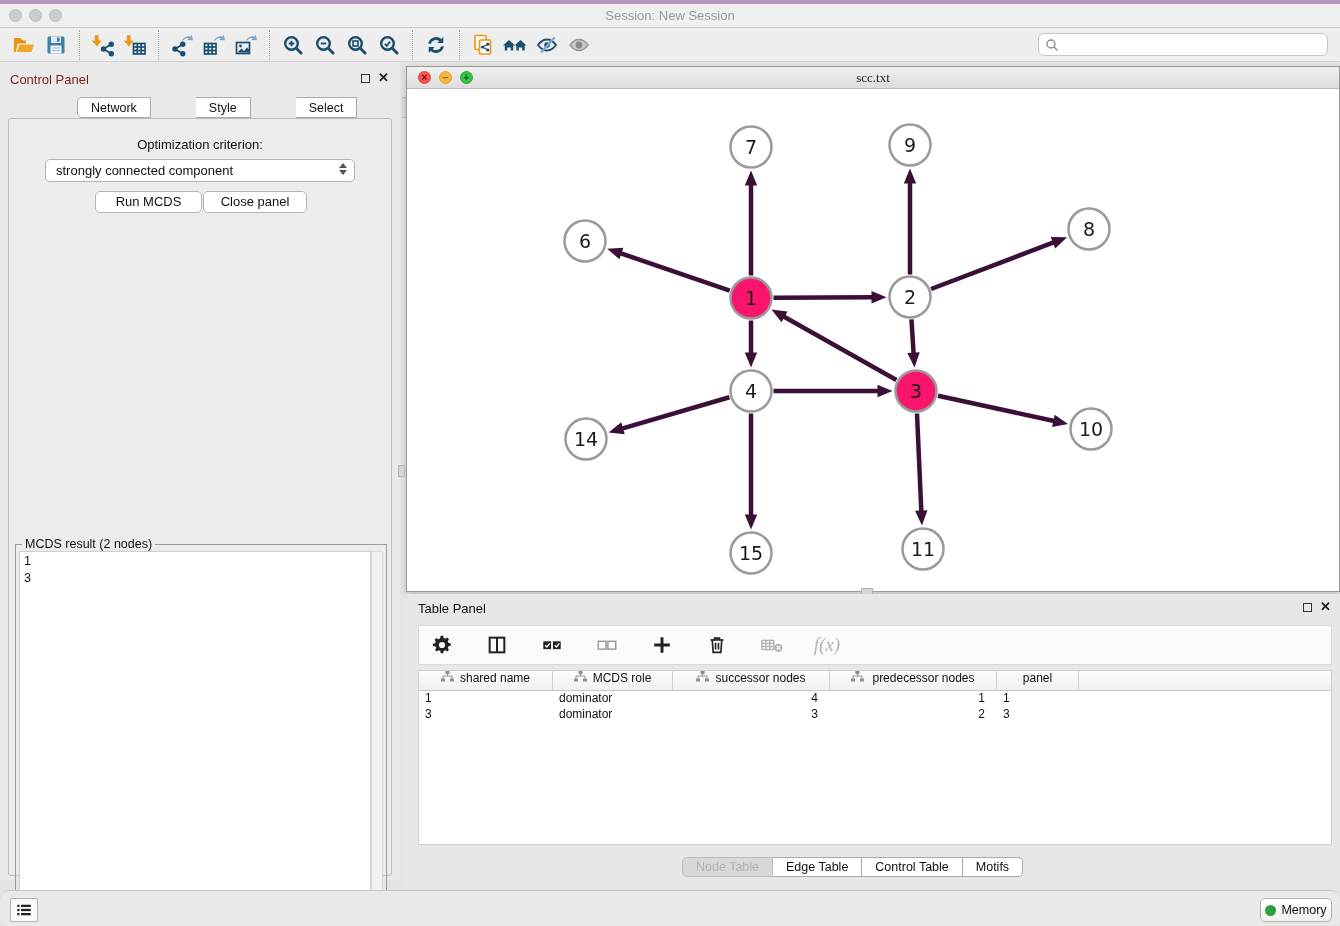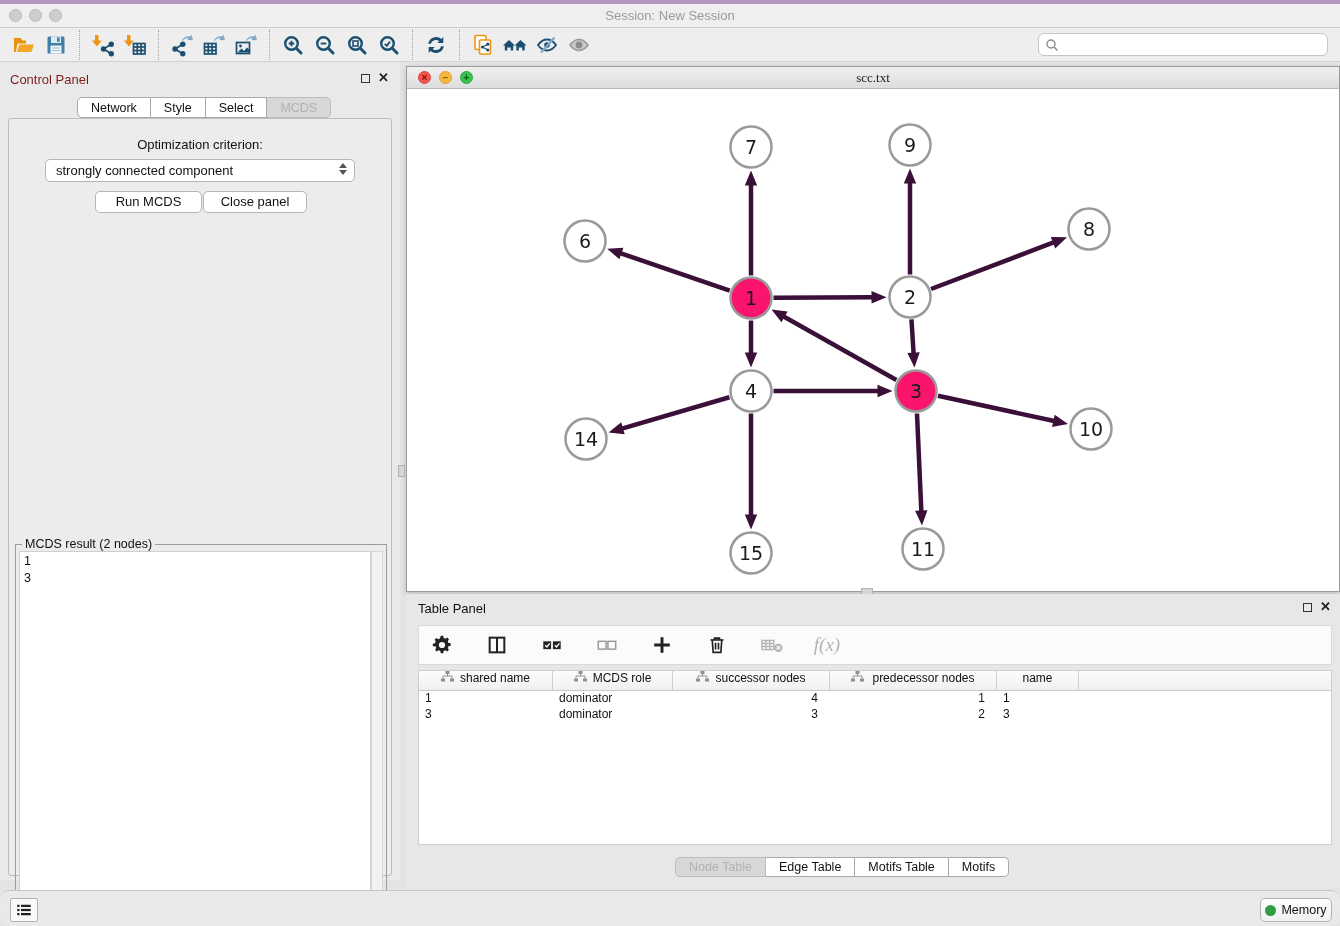--- a/index.html
+++ b/index.html
@@ -23,21 +23,21 @@
   
   #control-panel { left:0; top:62px; width:400px; height:818px; background:#e9e9e9; }
   #cp-header { position:absolute; left:10px; top:10px; font-size:13px; color:#7f1d1d; }
   .panel-float { position:absolute; width:9px; height:9px; border:1.5px solid #333; top:12px; }
   .panel-close { position:absolute; top:8px; font-size:13px; font-weight:bold; color:#222; }
   .tabs-row { position:absolute; display:flex; }
   .tab { height:21px; line-height:20px; padding:0 13px; font-size:12.5px; background:#fff; border:1px solid #a9a9a9; border-left:none; color:#111; }
   .tab:first-child { border-left:1px solid #a9a9a9; border-radius:5px 0 0 5px; }
   .tab:last-child { border-radius:0 5px 5px 0; }
   .tab.selected { background:#d8d8d8; color:#b2b2b2; border-color:#bdbdbd;text-align:right; }
-  #cp-tabs { left:77px; top:35px; }
+  #cp-tabs { left:77px; top:35px;gap:45px; }
   #cp-inner { position:absolute; left:8px; top:56px; width:384px; height:758px; background:#ececec; border:1px solid #bcbcbc; border-radius:3px; }
   #opt-label { position:absolute; left:0; top:18px; width:100%; text-align:center; font-size:13px; color:#111; }
   #opt-select { position:absolute; left:36px; top:40px; width:310px; height:23px; background:#fff; border:1px solid #b5b5b5; border-radius:5px; font-size:13px; line-height:21px; padding-left:10px; color:#111; }
   #opt-chevrons { position:absolute; right:7px; top:3px; display:flex; flex-direction:column; gap:2px; }
   .chv-up { width:0; height:0; border-left:4px solid transparent; border-right:4px solid transparent; border-bottom:5px solid #555; }
   .chv-dn { width:0; height:0; border-left:4px solid transparent; border-right:4px solid transparent; border-top:5px solid #555; }
   .cp-btn { position:absolute; top:72px; height:22px; background:#fff; border:1px solid #b5b5b5; border-radius:5px; font-size:13px; color:#111; text-align:center; line-height:20px; }
   #run-btn { left:86px; width:107px; }
   #closep-btn { left:194px; width:104px; }
   #mcds-fieldset { position:absolute; left:6px; top:425px; width:372px; height:378px; border:1px solid #9b9b9b; }
@@ -64,21 +64,21 @@
   #tp-toolbar { position:absolute; left:12px; top:31px; width:914px; height:40px; background:#fbfbfb; border:1px solid #d9d9d9; display:flex; align-items:center; padding-left:10px; gap:29px; }
   .tt-icon { width:26px; height:26px; display:flex; align-items:center; justify-content:center; }
   #fx-icon { font-family:"Liberation Serif", serif; font-style:italic; font-size:19px; color:#b3b3b3; }
   #data-table { position:absolute; left:12px; top:76px; width:914px; height:175px; background:#fff; border:1px solid #cfcfcf; }
   #table-head { display:flex; height:20px; background:linear-gradient(#fcfcfc,#f0f0f0); border-bottom:1px solid #c9c9c9; }
   .th-cell { display:flex; align-items:flex-start; justify-content:center; gap:6px; font-size:12px; color:#111; border-right:1px solid #cfcfcf; height:100%; }
   .tr-row { display:flex; height:16px; font-size:12px; color:#111; }
   .td-cell { overflow:hidden; white-space:nowrap; }
   .al-left { text-align:left; padding-left:6px; }
   .al-right { text-align:right; padding-right:12px; }
-  #tp-tabs { left:269px; top:263px; }
+  #tp-tabs { left:276px; top:263px; }
   #tp-tabs .tab { height:20px; line-height:19px; }
 
   
   #status-bar { left:0; top:890px; width:1340px; height:36px; background:#e9e9e9; border-top:1px solid #c6c6c6;border-radius:9px; }
   #list-btn { position:absolute; left:10px; top:7px; width:28px; height:24px; background:#fafafa; border:1px solid #b3b3b3; border-radius:2px; display:flex; align-items:center; justify-content:center; }
   #memory-btn { position:absolute; right:8px; top:7px; width:72px; height:24px; background:linear-gradient(#ffffff,#f0f0f0); border:1px solid #b3b3b3; border-radius:5px; display:flex; align-items:center; justify-content:center; gap:5px; font-size:12.5px; color:#111; }
   #memory-dot { width:11px; height:11px; border-radius:50%; background:#2f9e41; }
 </style>
 </head>
 <body>
@@ -446,21 +446,21 @@
               <g fill="#909090">
                 <rect x="4.5" y="0" width="4" height="3"></rect>
                 <rect x="0" y="7.5" width="4" height="3"></rect>
                 <rect x="9" y="7.5" width="4" height="3"></rect>
               </g>
               <path d="M6.5 3v2M2 7.5V5h9v2.5" stroke="#909090" fill="none"></path>
             </svg></span>
           <span>predecessor nodes</span>
         </div>
         <div class="th-cell" style="width: 82px;">
-          <span>name</span>
+          <span>panel</span>
         </div>
       </div>
     <div id="table-body">
         <div class="tr-row">
           <div class="td-cell al-left" style="width: 134px;">1</div>
           <div class="td-cell al-left" style="width: 120px;">dominator</div>
           <div class="td-cell al-right" style="width: 157px;">4</div>
           <div class="td-cell al-right" style="width: 167px;">1</div>
           <div class="td-cell al-left" style="width: 82px;">1</div>
         </div>
@@ -469,21 +469,21 @@
           <div class="td-cell al-left" style="width: 120px;">dominator</div>
           <div class="td-cell al-right" style="width: 157px;">3</div>
           <div class="td-cell al-right" style="width: 167px;">2</div>
           <div class="td-cell al-left" style="width: 82px;">3</div>
         </div>
       </div>
   </div>
   <div class="tabs-row" id="tp-tabs">
       <div class="tab selected">Node Table</div>
       <div class="tab">Edge Table</div>
-      <div class="tab">Motifs Table</div>
+      <div class="tab">Control Table</div>
       <div class="tab">Motifs</div>
     </div>
 </div>
 
 <div class="abs" id="status-bar">
   <div id="list-btn">
     <svg width="18" height="18" viewBox="0 0 24 24">
         <g fill="#222">
           <rect x="3" y="5" width="3" height="3"></rect>
           <rect x="8" y="5" width="13" height="3"></rect>

